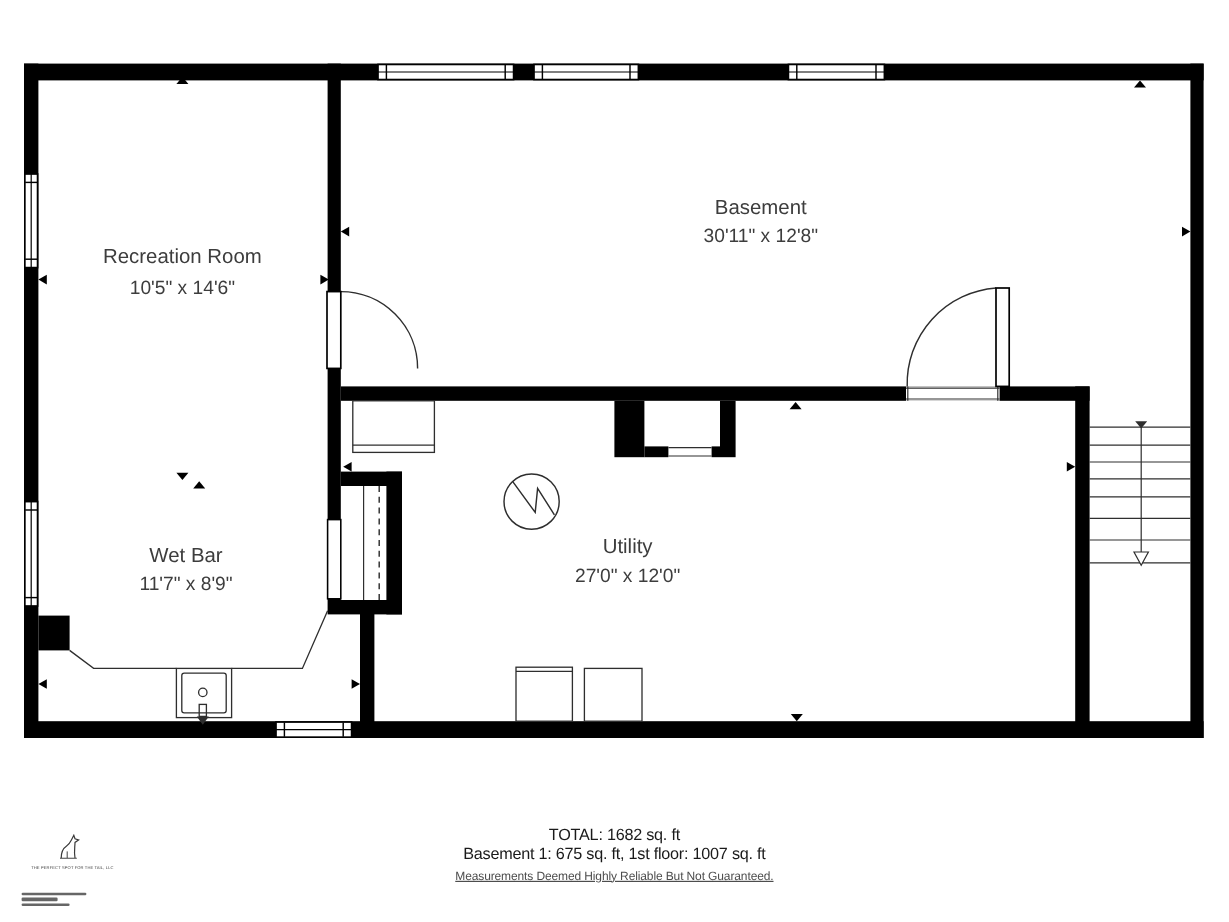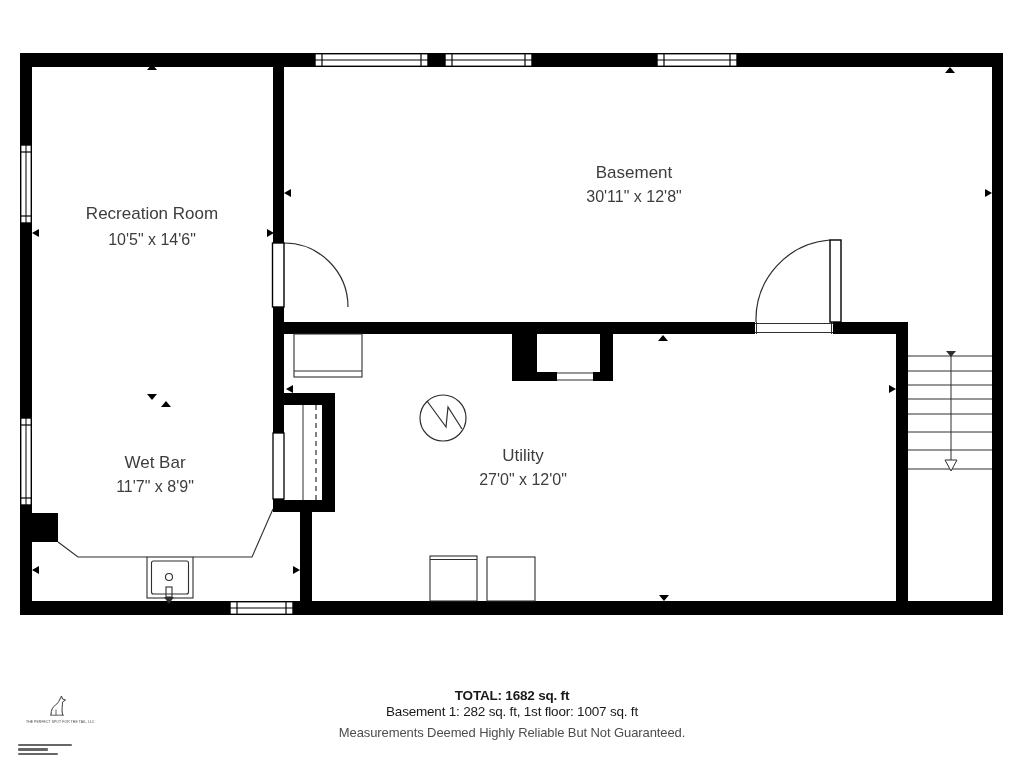--- a/index.html
+++ b/index.html
@@ -2,23 +2,23 @@
 <html><head>
 <meta charset="utf-8">
 <style>
   html,body{margin:0;padding:0;background:#fff;}
   .page{position:relative;width:1024px;height:768px;background:#fff;overflow:hidden;
         font-family:"Liberation Sans",sans-serif;}
   svg text{font-family:"Liberation Sans",sans-serif;fill:#3d3d3d;}
   .room-name{font-size:17px;}
   .room-dims{font-size:16px;}
   .footer{position:absolute;left:0;top:688px;width:1024px;text-align:center;color:#1a1a1a;}
-  .footer .l1{font-weight:bold;font-size:13.5px;line-height:16px;letter-spacing:-0.2px;}
+  .footer .l1{font-weight:normal;font-size:13.5px;line-height:16px;letter-spacing:-0.2px;}
   .footer .l2,.footer .l3{font-size:13.5px;line-height:15.5px;letter-spacing:-0.2px;}
-  .footer .disclaimer{margin-top:5px;font-size:13px;color:#4d4d4d;letter-spacing:-0.1px;}
+  .footer .disclaimer{margin-top:5px;font-size:10px;color:#4d4d4d;letter-spacing:-0.1px;text-decoration:underline;}
   .logo{position:absolute;left:26px;top:694px;width:64px;text-align:center;color:#3a3a3a;}
   .logo .caption{font-size:3.4px;line-height:4px;letter-spacing:0.1px;white-space:nowrap;color:#444;}
   .fineprint{position:absolute;left:18px;top:744px;}
   .fineprint .fp{height:2.4px;background:#4b4b4b;border-radius:1px;margin-bottom:2px;opacity:.85;}
   .fp1{width:54px;} .fp2{width:30px;} .fp3{width:40px;}
 </style>
 </head>
 <body>
 
 <div class="page">
@@ -179,21 +179,21 @@
     <text class="room-name" x="155" y="468">Wet Bar</text>
     <text class="room-dims" x="155" y="492">11'7" x 8'9"</text>
     <text class="room-name" x="523" y="461">Utility</text>
     <text class="room-dims" x="523" y="485">27'0" x 12'0"</text>
   </g>
 </svg>
 
   
   <div class="footer">
     <div class="l1">TOTAL: 1682 sq. ft</div>
-    <div class="l2">Basement 1: 282 sq. ft, 1st floor: 1007 sq. ft</div>
+    <div class="l2">Basement 1: 675 sq. ft, 1st floor: 1007 sq. ft</div>
     <div class="disclaimer">Measurements Deemed Highly Reliable But Not Guaranteed.</div>
   </div>
 
   
   <div class="logo">
     <svg width="20" height="22" viewBox="0 0 20 22">
       <path d="M3,21 C3,16 4.5,13 7.5,11 C9.5,9.7 10.5,8 11.5,6 L13.5,2 L14.5,5 L17.5,6 L14.5,8 C14.5,12 13.5,15 14.5,21" fill="none" stroke="#3a3a3a" stroke-width="1"></path>
       <line x1="8" y1="21" x2="8" y2="15.5" stroke="#3a3a3a" stroke-width="0.8"></line>
       <line x1="2" y1="21.2" x2="16" y2="21.2" stroke="#3a3a3a" stroke-width="0.8"></line>
     </svg>

